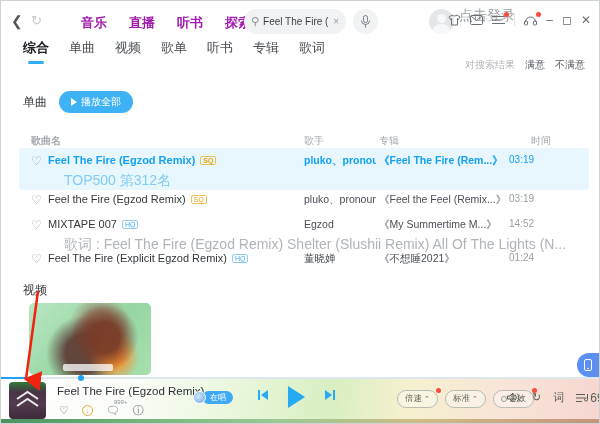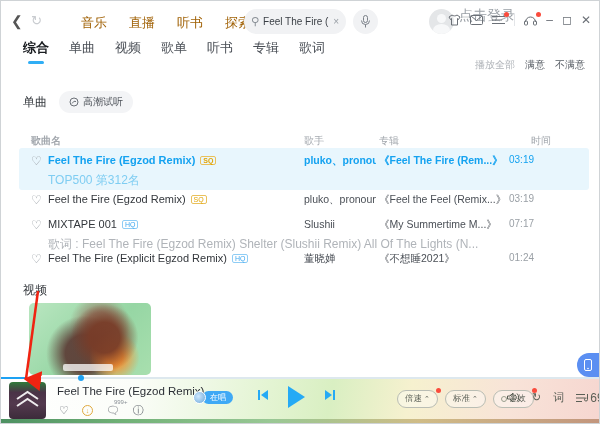--- a/index.html
+++ b/index.html
@@ -4,21 +4,21 @@
 <style>
   * { margin:0; padding:0; box-sizing:border-box; font-family:"Liberation Sans","DejaVu Sans",sans-serif; }
   html,body { width:600px; height:424px; }
   body { position:relative; background:#fff; border:1px solid #cfd3d6; overflow:hidden; }
 
   
   .titlebar { position:absolute; top:0; left:0; width:100%; height:42px; background:#fff; }
   .nav-back { position:absolute; left:10px; top:12px; color:#555; font-size:14px; }
   .nav-refresh { position:absolute; left:30px; top:12px; color:#c9ccd0; font-size:13px; }
   .topnav { position:absolute; left:80px; top:13px; display:flex; gap:22px; }
-  .topnav .item { font-size:13px; color:#a16207; cursor:pointer; }
+  .topnav .item { font-size:13px; color:#a21caf; cursor:pointer;font-weight:bold; }
   .searchbox { position:absolute; left:243px; top:8px; width:102px; height:25px; background:#f1f2f4;
                border-radius:13px; display:flex; align-items:center; padding:0 7px; gap:4px; }
   .searchbox .mag { color:#8a9097; font-size:11px; }
   .searchbox .q { font-size:10px; color:#3a3f45; white-space:nowrap; overflow:hidden; flex:1; }
   .searchbox .clr { color:#9aa0a6; font-size:10px; }
   .micbtn { position:absolute; left:352px; top:8px; width:25px; height:25px; border-radius:50%; background:#f1f2f4;
             display:flex; align-items:center; justify-content:center; color:#7a8088; font-size:11px; }
   .avatar { position:absolute; left:428px; top:8px; width:25px; height:25px; border-radius:50%; background:#e4e6e8; overflow:hidden; }
   .avatar .head { position:absolute; left:8px; top:5px; width:9px; height:9px; border-radius:50%; background:#f7f8f9; }
   .avatar .body { position:absolute; left:4px; top:15px; width:17px; height:12px; border-radius:50%; background:#f7f8f9; }
@@ -57,21 +57,21 @@
 
   .row { position:absolute; left:18px; width:570px; }
   .row .heart { position:absolute; left:12px; top:0; color:#9aa0a6; font-size:12px; }
   .row .title { position:absolute; left:29px; top:0; font-size:11px; color:#33373c; white-space:nowrap; }
   .row .badge { display:inline-block; font-size:7px; border:1px solid; border-radius:2px; padding:0 2px; margin-left:5px; vertical-align:1px; }
   .badge.gold { color:#e3a400; border-color:#e9c15c; }
   .badge.blue { color:#3fa8f0; border-color:#8fcdf5; }
   .row .artist { position:absolute; left:285px; top:0; font-size:10.5px; color:#4a4f56; white-space:nowrap; max-width:72px; overflow:hidden; }
   .row .album { position:absolute; left:360px; top:0; font-size:10.5px; color:#4a4f56; white-space:nowrap; max-width:126px; overflow:hidden; }
   .row .time { position:absolute; left:490px; top:0; font-size:10px; color:#9aa0a6; }
-  .row .subline { position:absolute; left:29px; top:18px; font-size:12px; color:#b0b4b9; white-space:nowrap; }
+  .row .subline { position:absolute; left:45px; top:18px; font-size:14px; color:#b0b4b9; white-space:nowrap; }
 
   .row1bg { position:absolute; top:147px; left:18px; width:570px; height:42px; background:#e8f6fd; border-radius:3px; }
   .row.r1 .title, .row.r1 .artist, .row.r1 .album { color:#14a2f0; font-weight:bold; }
   .row.r1 .time { color:#14a2f0; }
   .row.r1 .subline { color:#7fcdf2; }
 
   
   .video-label { position:absolute; top:281px; left:22px; font-size:12px; color:#33373c; }
   .video-thumb { position:absolute; top:302px; left:28px; width:122px; height:72px; border-radius:5px; overflow:hidden;
     background:
@@ -185,33 +185,30 @@
 <div class="tabs">
   <div class="tab active">综合</div>
   <div class="tab">单曲</div>
   <div class="tab">视频</div>
   <div class="tab">歌单</div>
   <div class="tab">听书</div>
   <div class="tab">专辑</div>
   <div class="tab">歌词</div>
 </div>
 <div class="feedback">
-  <span class="lbl">播放全部</span>
+  <span class="lbl">对搜索结果</span>
   <span class="opt">满意</span>
   <span class="opt">不满意</span>
 </div>
 
 <div class="single-head">
   <span class="single-label">单曲</span>
-  <div class="btn-preview">
-    <svg width="10" height="10" viewBox="0 0 10 10">
-        <circle cx="5" cy="5" r="4" fill="none" stroke="#6b7077"></circle>
-        <path d="M3 6.5 Q5 3 7 4.5" fill="none" stroke="#6b7077"></path>
-      </svg>
-    <span>高潮试听</span>
+  <div class="btn-playall">
+    <span class="tri"></span>
+    <span>播放全部</span>
   </div>
 </div>
 
 <div class="thead">
   <span class="col-name">歌曲名</span>
   <span class="col-artist">歌手</span>
   <span class="col-album">专辑</span>
   <span class="col-time">时间</span>
 </div>
 
@@ -229,24 +226,24 @@
 <div class="row" style="top:192px;">
   <span class="heart">♡</span>
   <span class="title"><span>Feel the Fire (Egzod Remix)</span><span class="badge gold">SQ</span></span>
   <span class="artist">pluko、pronounce...</span>
   <span class="album">《Feel the Feel (Remix...》</span>
   <span class="time">03:19</span>
 </div>
 
 <div class="row" style="top:217px;">
   <span class="heart">♡</span>
-  <span class="title"><span>MIXTAPE 001</span><span class="badge blue">HQ</span></span>
-  <span class="artist">Slushii</span>
+  <span class="title"><span>MIXTAPE 007</span><span class="badge blue">HQ</span></span>
+  <span class="artist">Egzod</span>
   <span class="album">《My Summertime M...》</span>
-  <span class="time">07:17</span>
+  <span class="time">14:52</span>
   <span class="subline">歌词 : Feel The Fire (Egzod Remix) Shelter (Slushii Remix) All Of The Lights (N...</span>
 </div>
 
 <div class="row" style="top:251px;">
   <span class="heart">♡</span>
   <span class="title"><span>Feel The Fire (Explicit Egzod Remix)</span><span class="badge blue">HQ</span></span>
   <span class="artist">董晓婵</span>
   <span class="album">《不想睡2021》</span>
   <span class="time">01:24</span>
 </div>

